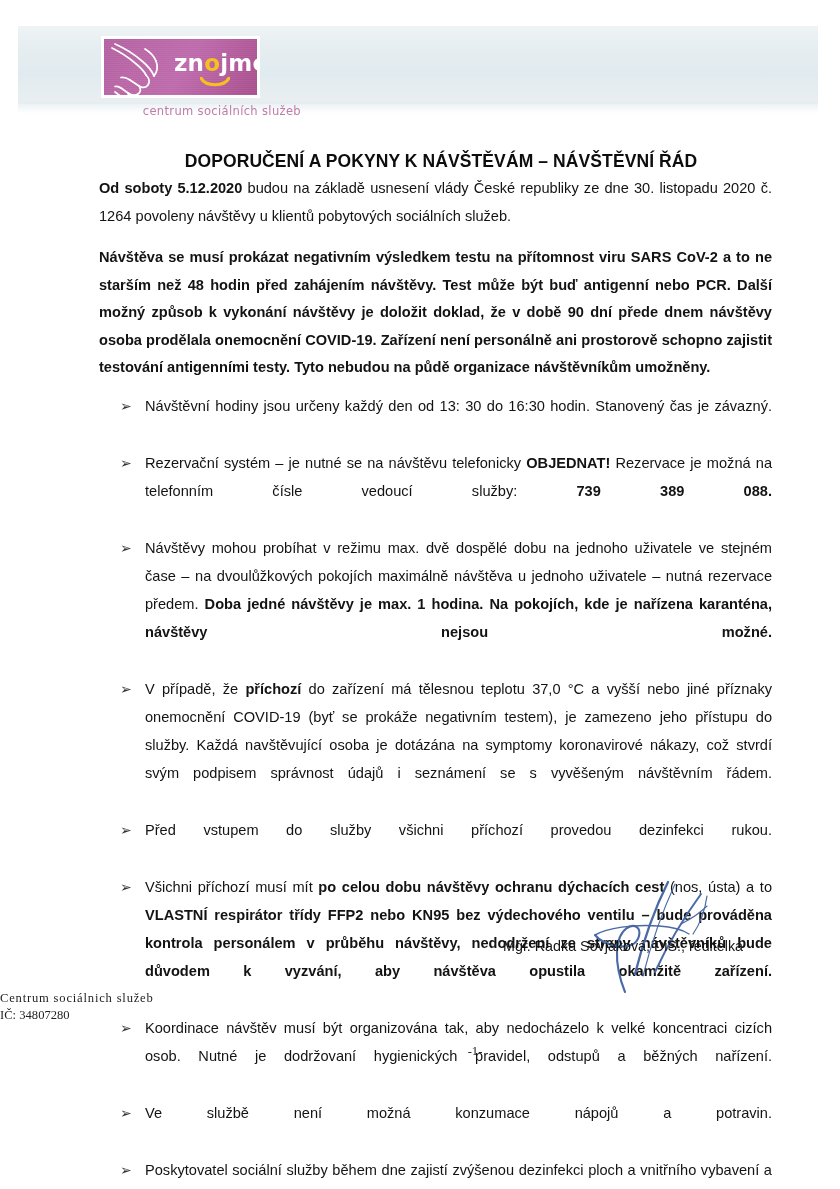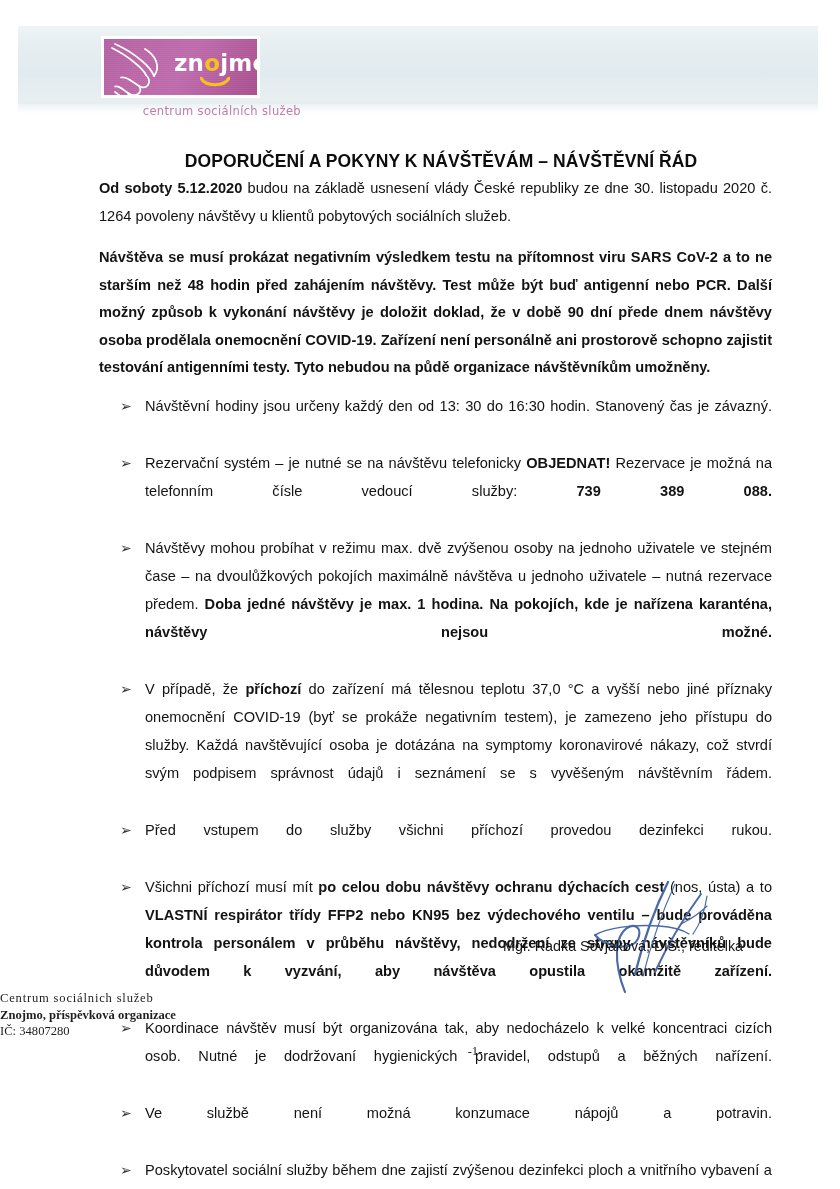--- a/index.html
+++ b/index.html
@@ -272,21 +272,21 @@
         <li>
           <span class="marker">➢</span>
           <span class="txt"><span>Návštěvní hodiny jsou určeny </span><span class="u">každý den od 13: 30 do 16:30 hodin</span><span>. Stanovený čas je závazný.</span></span>
         </li>
         <li>
           <span class="marker">➢</span>
           <span class="txt"><span>Rezervační systém – je nutné se na návštěvu telefonicky </span><span class="b u">OBJEDNAT!</span><span> Rezervace je možná na telefonním čísle vedoucí služby: </span><span class="b u">739 389 088.</span></span>
         </li>
         <li>
           <span class="marker">➢</span>
-          <span class="txt"><span>Návštěvy mohou probíhat v režimu </span><span class="u">max. dvě zvýšenou osoby</span><span> na jednoho uživatele ve stejném čase – na dvoulůžkových pokojích maximálně návštěva u jednoho uživatele – nutná rezervace předem. </span><span class="b">Doba jedné návštěvy je max. 1 hodina. Na pokojích, kde je nařízena karanténa, návštěvy nejsou možné.</span></span>
+          <span class="txt"><span>Návštěvy mohou probíhat v režimu </span><span class="u">max. dvě dospělé dobu</span><span> na jednoho uživatele ve stejném čase – na dvoulůžkových pokojích maximálně návštěva u jednoho uživatele – nutná rezervace předem. </span><span class="b">Doba jedné návštěvy je max. 1 hodina. Na pokojích, kde je nařízena karanténa, návštěvy nejsou možné.</span></span>
         </li>
         <li>
           <span class="marker">➢</span>
           <span class="txt"><span>V případě, že </span><span class="b">příchozí</span><span> do zařízení má tělesnou teplotu 37,0 °C a vyšší nebo jiné příznaky onemocnění COVID-19 (byť se prokáže negativním testem), je zamezeno jeho přístupu do služby. Každá navštěvující osoba je dotázána na symptomy koronavirové nákazy, což stvrdí svým podpisem správnost údajů i seznámení se s vyvěšeným návštěvním řádem.</span></span>
         </li>
         <li>
           <span class="marker">➢</span>
           <span class="txt"><span>Před vstupem do služby všichni příchozí provedou dezinfekci rukou.</span></span>
         </li>
         <li>
@@ -320,19 +320,18 @@
       <path d="M146 14 C130 36, 112 66, 100 92" stroke-width="2.0"></path>
       <path d="M152 16 C150 30, 145 44, 138 54" stroke-width="1.2"></path>
       <path d="M126 44 C134 40, 144 34, 152 26" stroke-width="1.1"></path>
     </g>
   </svg>
 
   <div class="signer">Mgr. Radka Sovjáková, DiS., ředitelka</div>
 
   <div class="footer">
     <div class="l1">Centrum sociálnich služeb</div>
-    <div class="l2">Znojmo, příspěvková organizace</div>
     <div class="l4">IČ: 34807280</div>
   </div>
 
   <div class="page-num">-1-</div>
 
 </div>
 
 </body></html>

